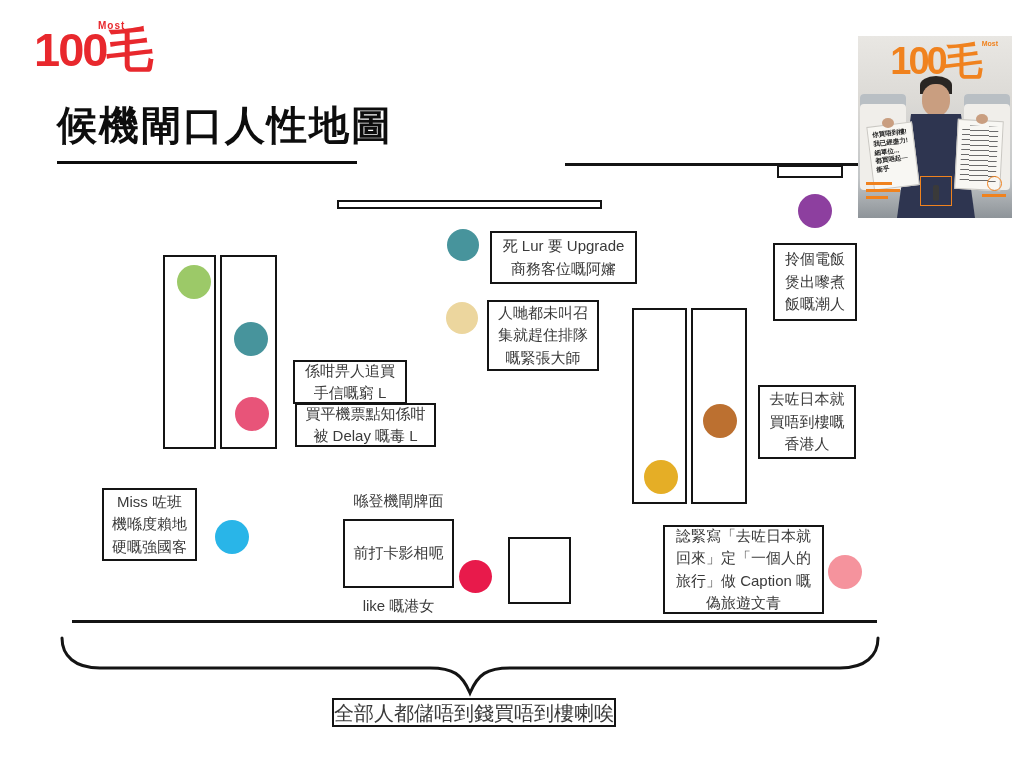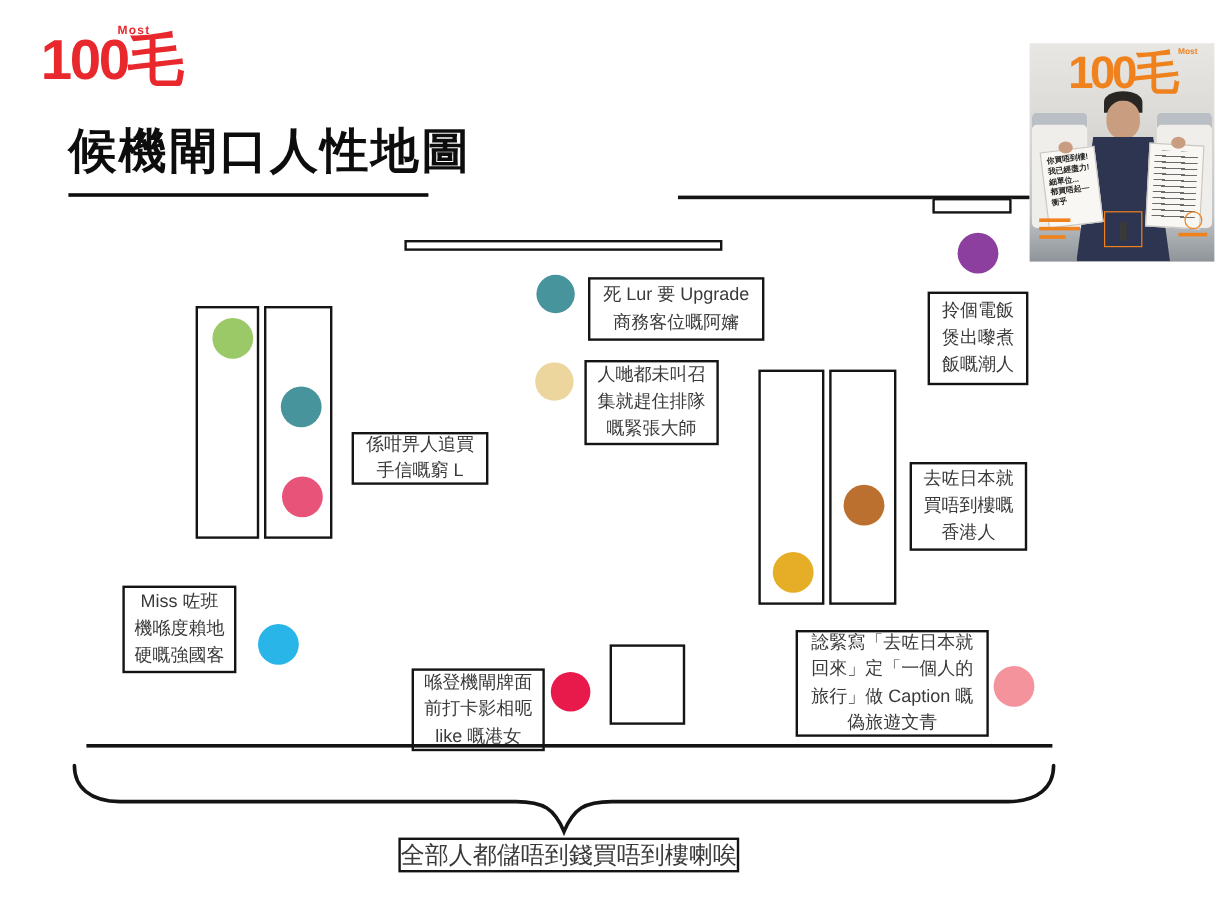--- a/index.html
+++ b/index.html
@@ -64,20 +64,24 @@
   <div class="seat" style="left:632px;top:308px;width:51px;height:192px;"></div>
   <div class="seat" style="left:691px;top:308px;width:52px;height:192px;"></div>
   <div class="seat" style="left:508px;top:537px;width:59px;height:63px;"></div>
 
 
   <div class="box" style="left:293px;top:318px;width:110px;height:40px;margin-top:42px;">
     <span class="ln">係咁畀人追買</span>
     <span class="ln">手信嘅窮 L</span>
   </div>
 
+  <div class="box" style="left:295px;top:403px;width:137px;height:40px;">
+    <span class="ln">買平機票點知係咁</span>
+    <span class="ln">被 Delay 嘅毒 L</span>
+  </div>
 
   <div class="box" style="left:490px;top:231px;width:143px;height:49px;">
     <span class="ln">死 Lur 要 Upgrade</span>
     <span class="ln">商務客位嘅阿嬸</span>
   </div>
 
   <div class="box" style="left:487px;top:300px;width:108px;height:67px;">
     <span class="ln">人哋都未叫召</span>
     <span class="ln">集就趕住排隊</span>
     <span class="ln">嘅緊張大師</span>
@@ -95,21 +99,21 @@
     <span class="ln">香港人</span>
   </div>
 
 
   <div class="box" style="left:102px;top:488px;width:91px;height:69px;">
     <span class="ln">Miss 咗班</span>
     <span class="ln">機喺度賴地</span>
     <span class="ln">硬嘅強國客</span>
   </div>
 
-  <div class="box" style="left:343px;top:557px;width:107px;height:65px;">
+  <div class="box" style="left:343px;top:519px;width:107px;height:65px;gap:30px;">
     <span class="ln">喺登機閘牌面</span>
     <span class="ln">前打卡影相呃</span>
     <span class="ln">like 嘅港女</span>
   </div>
 
   <div class="box" style="left:663px;top:525px;width:157px;height:85px;">
     <span class="ln">諗緊寫「去咗日本就</span>
     <span class="ln">回來」定「一個人的</span>
     <span class="ln">旅行」做 Caption 嘅</span>
     <span class="ln">偽旅遊文青</span>

